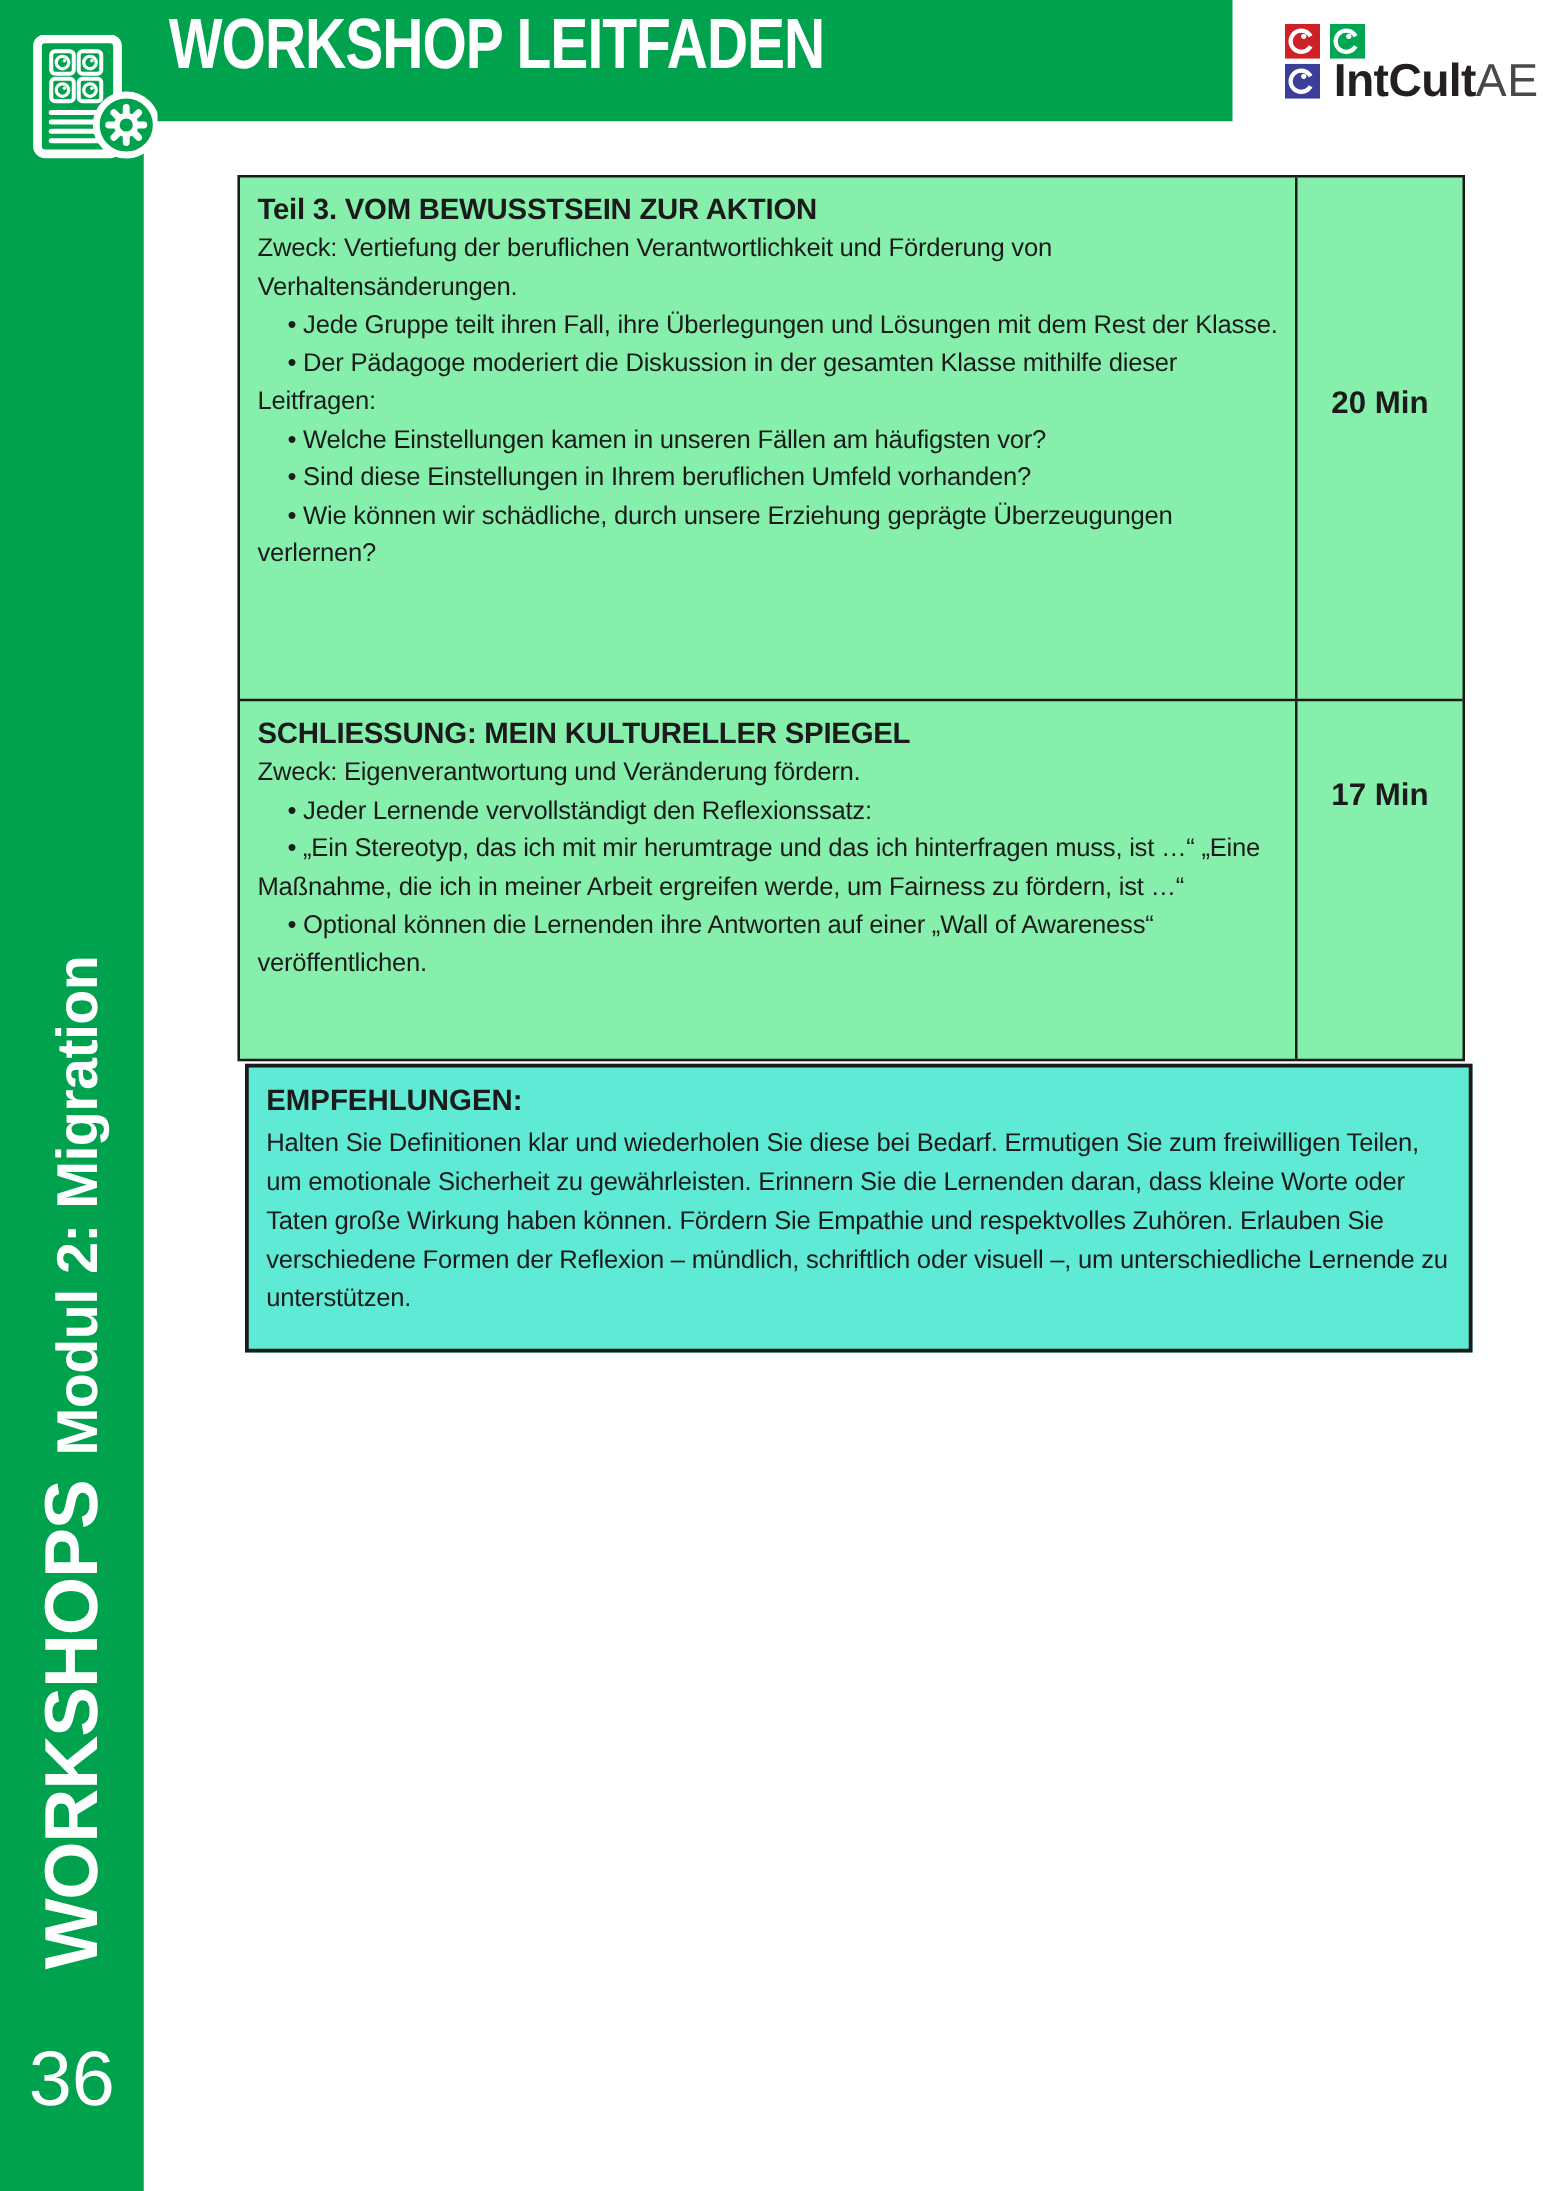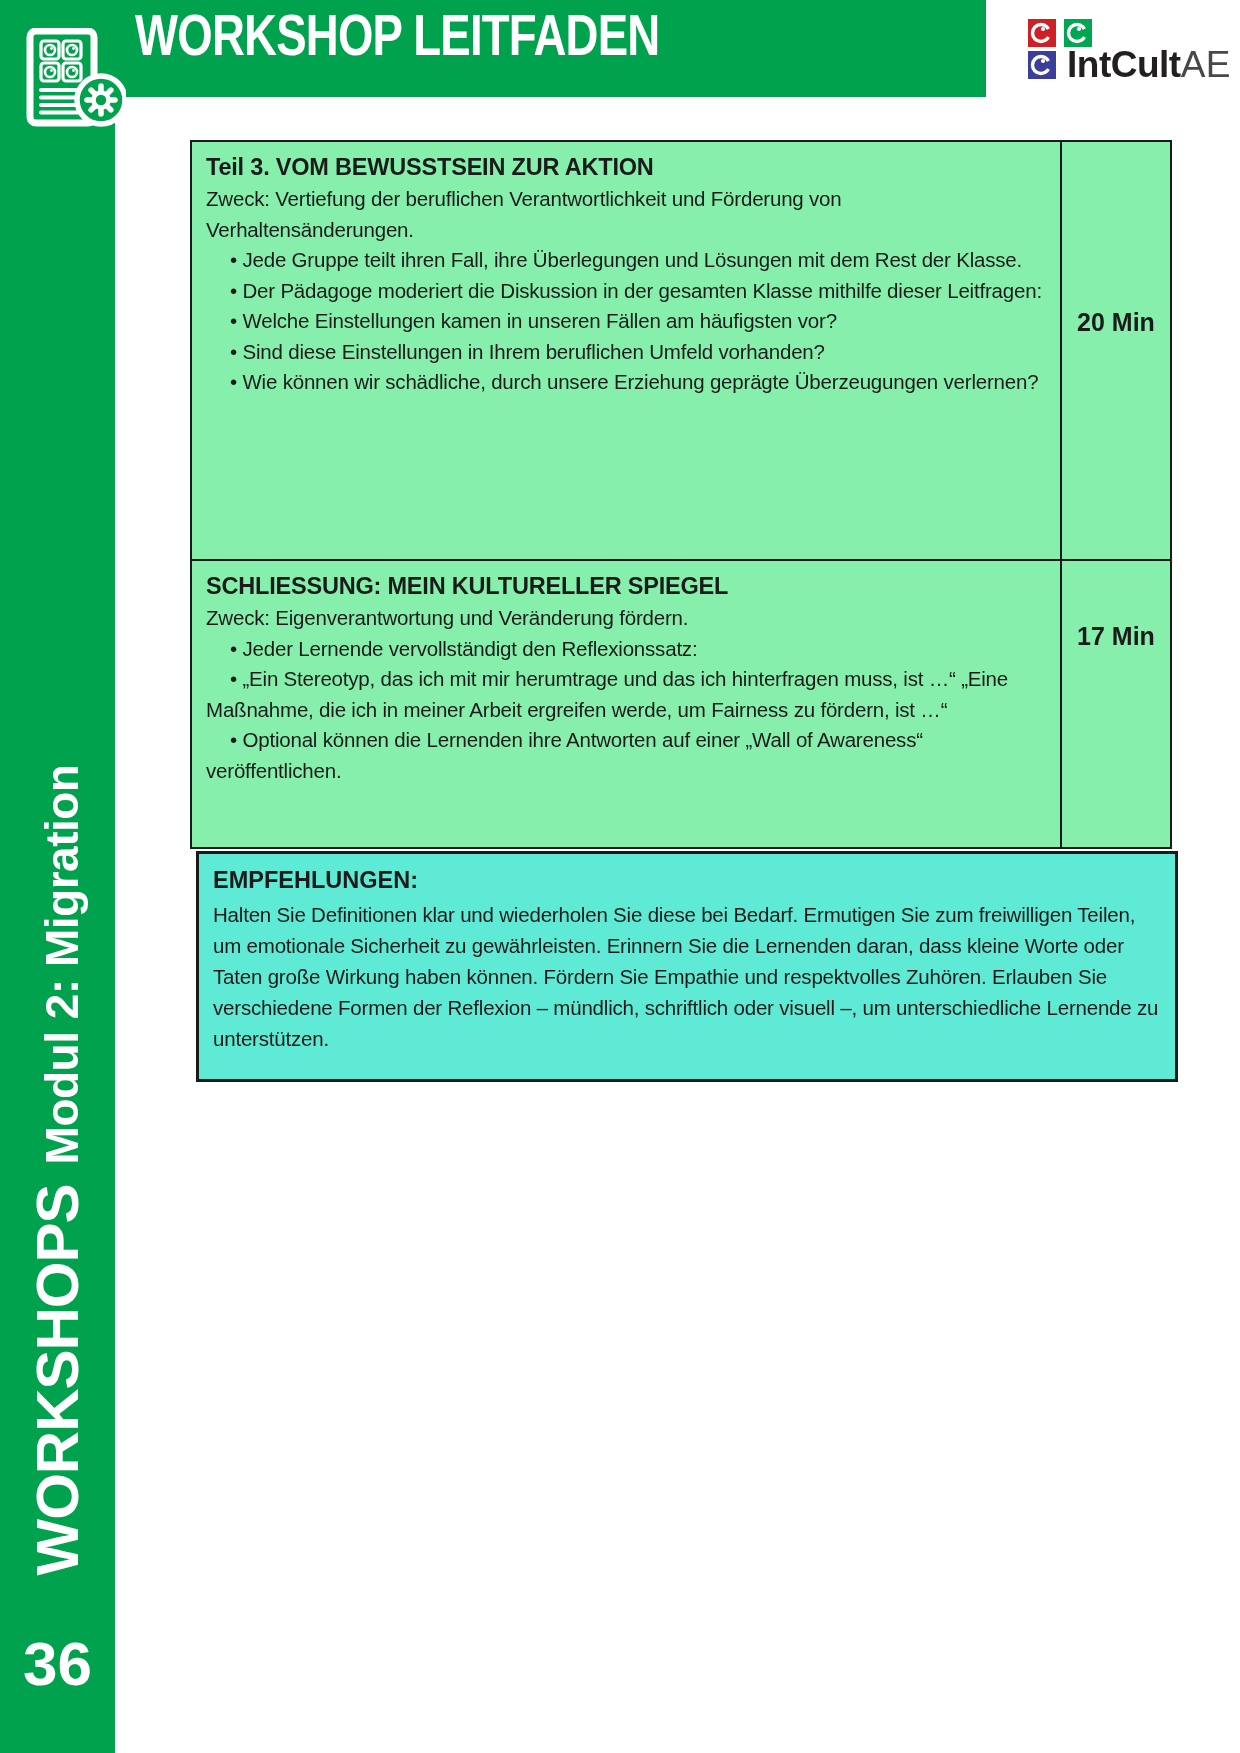--- a/index.html
+++ b/index.html
@@ -11,21 +11,21 @@
   .sidebar { position:absolute; left:0; top:0; width:115px; height:1753px; background:#00a24e; }
   .vtext {
     position:absolute; left:57px; top:1170px;
     transform:translate(-50%,-50%) rotate(-90deg);
     white-space:nowrap; color:#ffffff; font-weight:bold;
   }
   .vtext-big   { font-size:60px; letter-spacing:-1px; }
   .vtext-small { font-size:46px; letter-spacing:-0.5px; margin-left:20px; }
   .page-number {
     position:absolute; left:0; top:1628px; width:115px; text-align:center;
-    color:#ffffff; font-weight:bold; font-size:62px;
+    color:#ffffff; font-weight:normal; font-size:62px;
   }
   
   .header-bar { position:absolute; left:0; top:0; width:986px; height:97px; background:#00a24e; }
   .header-title {
     position:absolute; left:135px; top:0; height:69px; margin:0;
     display:flex; align-items:center;
     color:#ffffff; font-weight:bold; font-size:57px; letter-spacing:-1px;
   }
   .header-title span { display:inline-block; transform:scaleX(0.8); transform-origin:0 50%; white-space:nowrap; }
   .header-icon { position:absolute; left:22px; top:28px; }
@@ -41,21 +41,21 @@
   .guide-table {
     position:absolute; left:190px; top:140px; width:982px;
     border:2px solid #1a1a1a; box-sizing:border-box; background:#86efac;
   }
   .grow { display:flex; box-sizing:border-box; }
   .grow + .grow { border-top:2px solid #1a1a1a; }
   .grow-1 { height:417px; }
   .grow-2 { height:288px; }
   .cell-main { flex:1; padding:9px 12px 0 14px; box-sizing:border-box; }
   .cell-time {
-    width:110px; flex:0 0 auto; border-left:2px solid #1a1a1a; box-sizing:border-box;
+    width:134px; flex:0 0 auto; border-left:2px solid #1a1a1a; box-sizing:border-box;
     display:flex; align-items:center; justify-content:center;
     font-weight:bold; font-size:25px; white-space:nowrap;
   }
   .cell-time-1 span { transform:translateY(-28px); display:inline-block; }
   .cell-time-2 span { transform:translateY(-68px); display:inline-block; }
   .row-title { margin:0; font-size:23.5px; font-weight:bold; line-height:33px; letter-spacing:-0.2px; }
   .cell-main p.body { margin:0; font-size:20.5px; line-height:30.5px; letter-spacing:-0.2px; }
   .cell-main p.bullet { text-indent:24px; }
   
   .recommend-box {

